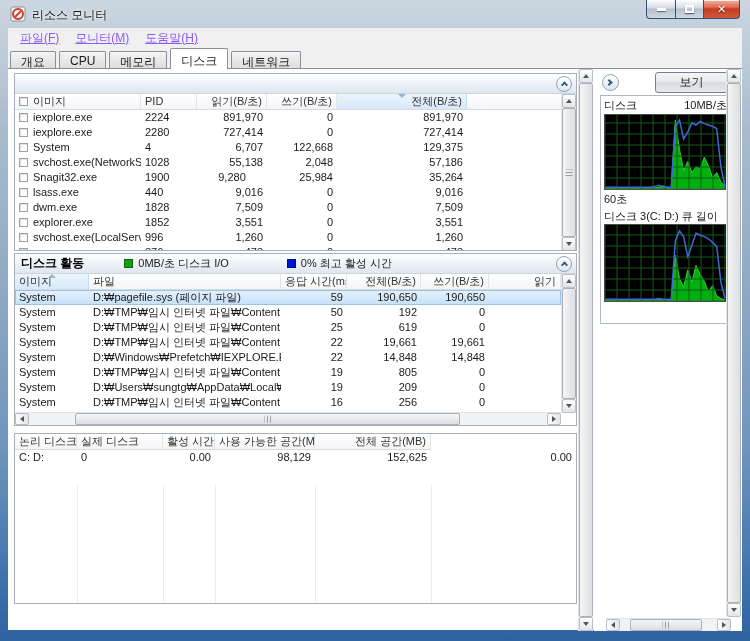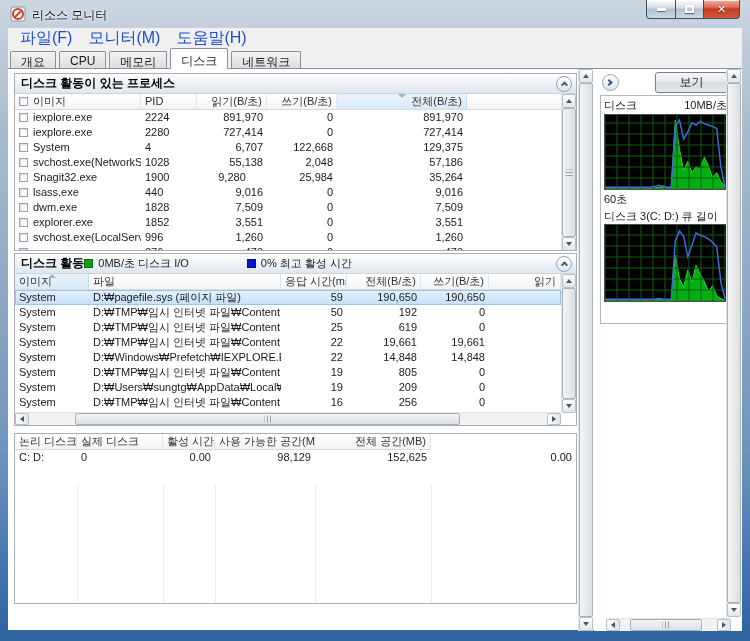--- a/index.html
+++ b/index.html
@@ -23,21 +23,21 @@
   .wbtn.min { width:30px; border-radius:0 0 0 4px; }
   .wbtn.max { width:28px; border-left:none; }
   .wbtn.close { width:36px; border-left:none; border-radius:0 0 4px 0;
     background:linear-gradient(180deg,#f0b4a5 0%,#dd6a50 40%,#c33c22 50%,#d25a3c 100%); }
   .g-min { width:9px; height:3px; background:#fff; box-shadow:0 1px 1px rgba(0,0,0,.5); }
   .g-max { width:9px; height:8px; border:2px solid #fff; box-shadow:0 1px 1px rgba(0,0,0,.5); }
   .g-close { color:#fff; font-size:11px; font-weight:bold; text-shadow:0 1px 2px rgba(0,0,0,.6); line-height:1; }
   
   .menubar { position:absolute; left:8px; top:28px; width:734px; height:20px;
     background:#f0f0f0; display:flex; align-items:center; padding-left:4px; }
-  .menu-item { padding:2px 8px; font-size:16px; color:#1d4ed8; }
+  .menu-item { padding:2px 8px; font-size:12px; color:#8b5cf6;text-decoration:underline; }
   .tabstrip { position:absolute; left:8px; top:48px; width:734px; height:20px;
     background:#f0f0f0; display:flex; align-items:flex-end; padding-left:2px; }
   .tab { height:17px; padding:2px 10px 0 10px; margin-right:3px; font-size:12px;
     border:1px solid #8a8f99; border-bottom:none; border-radius:2px 2px 0 0;
     background:linear-gradient(180deg,#f4f4f4,#dddddd); white-space:nowrap; }
   .tab.active { height:21px; padding-top:4px; background:#fff; position:relative; z-index:5; margin-bottom:-1px; }
   
   .content { position:absolute; left:8px; top:68px; width:734px; height:562px;
     background:#fff; border-top:1px solid #8a8f99; }
   .panel { position:absolute; border:1px solid #a7b0ba; background:#fff; overflow:hidden; }
@@ -144,21 +144,20 @@
   <div class="tab">CPU</div>
   <div class="tab">메모리</div>
   <div class="tab active">디스크</div>
   <div class="tab">네트워크</div>
 </div>
 
 <div class="content">
 
   <div class="panel" style="left:6px; top:4px; width:563px; height:178px;">
     <div class="phead">
-      <span class="ptitle">디스크 활동이 있는 프로세스</span>
       <span class="collapse-btn">
           <i class="chev up"></i>
         </span>
     </div>
     <div class="thead" style="width:546px;">
       <div class="th" style="width:126px;"><span class="cb"></span><span>이미지</span></div>
       <div class="th" style="width:56px;"><span>PID</span></div>
       <div class="th r" style="width:70px;"><span>읽기(B/초)</span></div>
       <div class="th r" style="width:70px;"><span>쓰기(B/초)</span></div>
       <div class="th r sorted desc" style="width:130px;"><span>전체(B/초)</span></div>
@@ -243,21 +242,21 @@
       <div class="sb-thumb grip"></div>
       <div class="sb-btn">
           <i class="arr down"></i>
         </div>
     </div>
   </div>
 
   <div class="panel" style="left:6px; top:184px; width:563px; height:173px;">
     <div class="phead">
       <span class="ptitle">디스크 활동</span>
-      <span class="legend" style="">
+      <span class="legend" style="margin-left:40px;">
         <span class="sq" style="background:#12a112;"></span>
         <span>0MB/초 디스크 I/O</span>
       </span>
       <span class="legend" style="margin-left:58px;">
         <span class="sq" style="background:#0014d2;"></span>
         <span>0% 최고 활성 시간</span>
       </span>
       <span class="collapse-btn">
           <i class="chev up"></i>
         </span>

